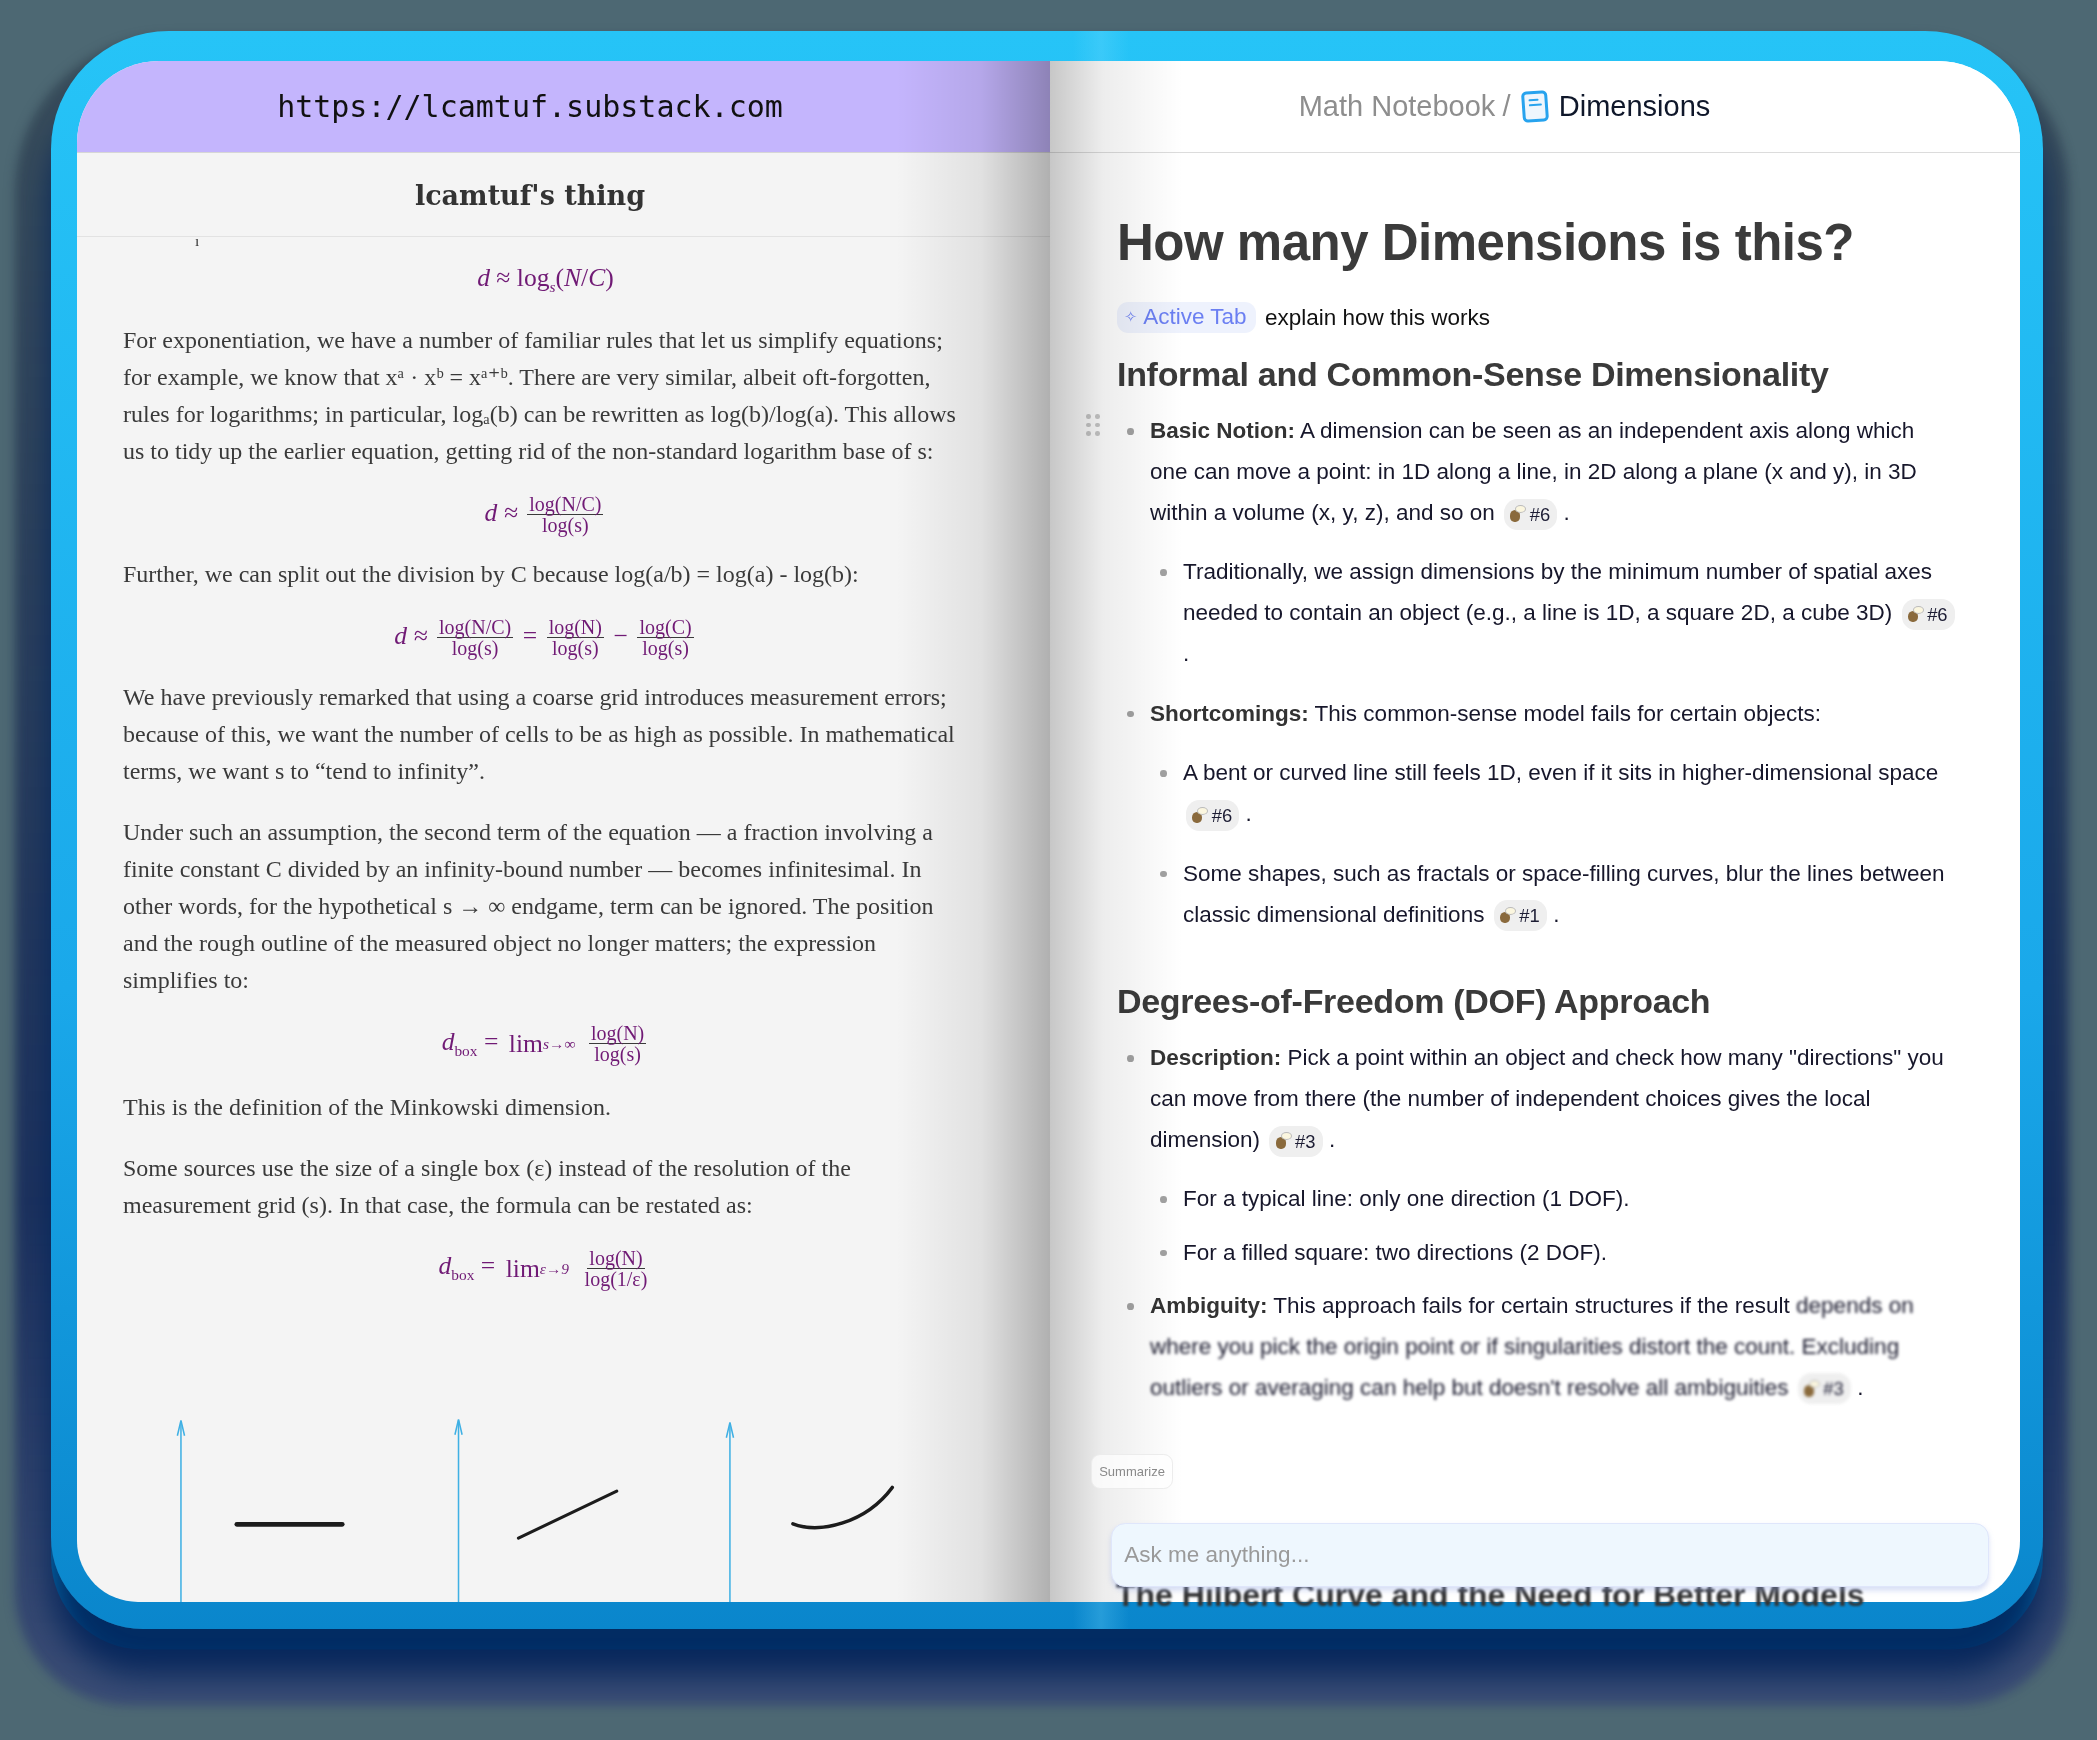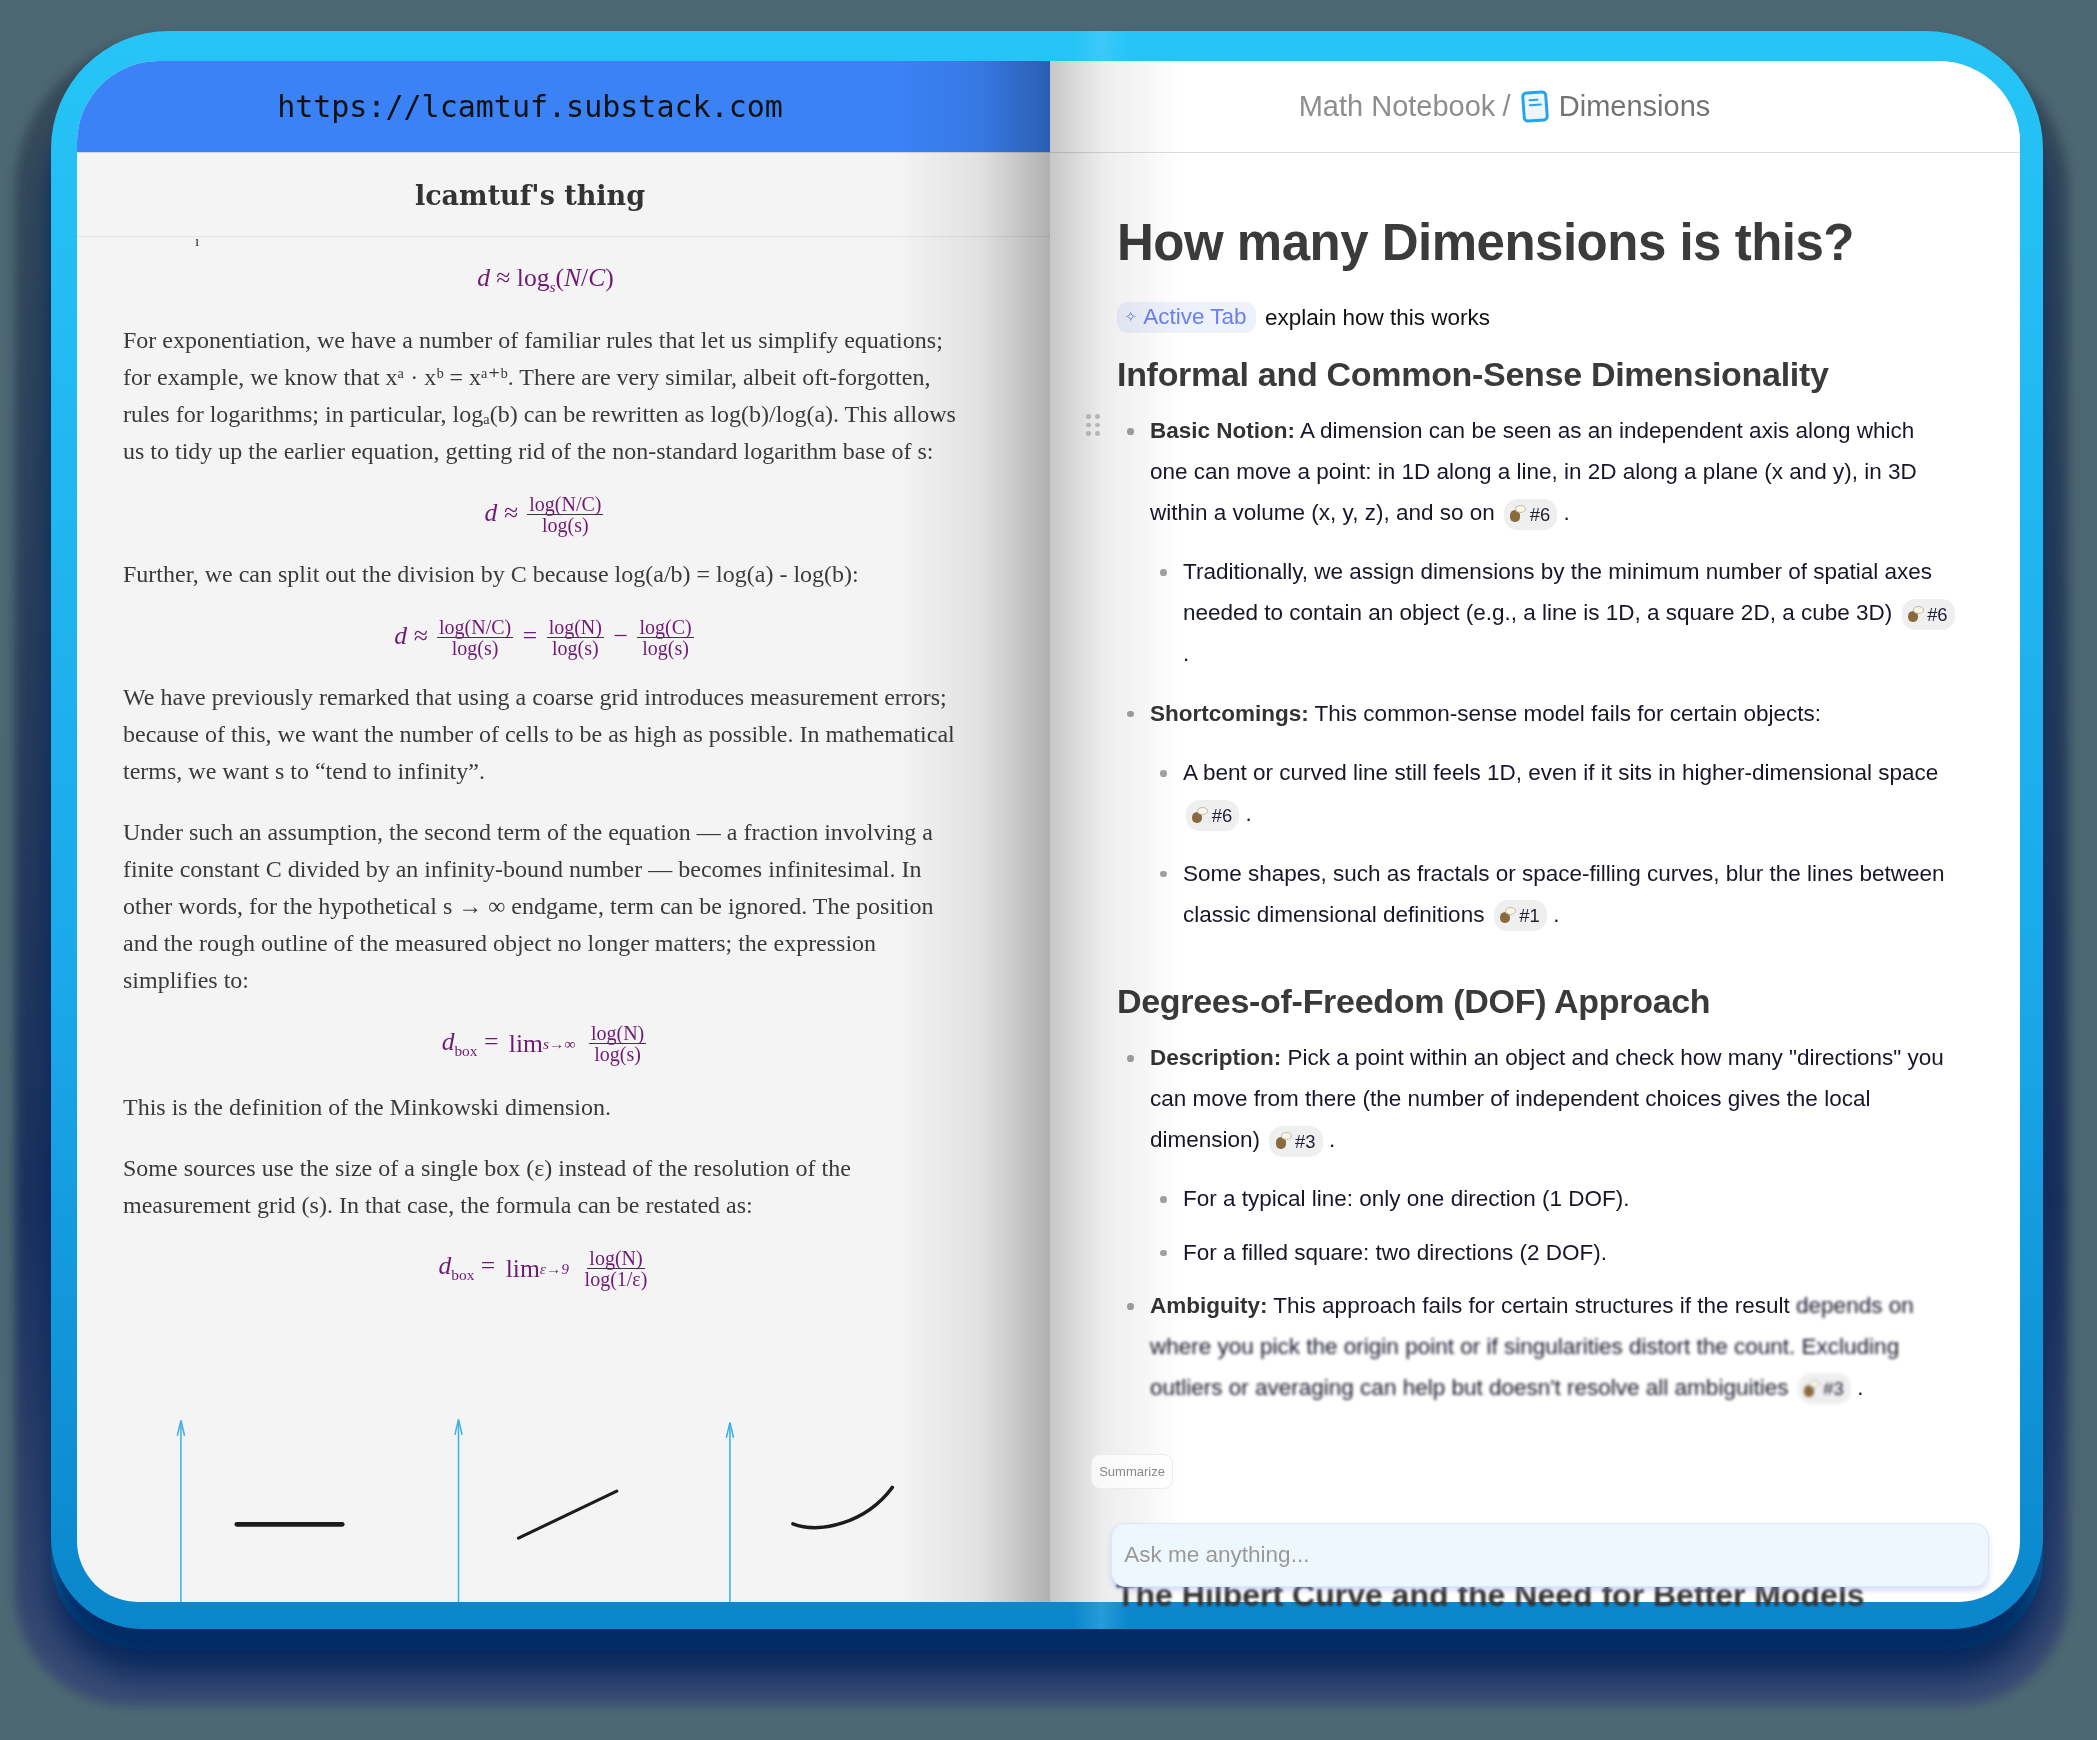--- a/index.html
+++ b/index.html
@@ -54,21 +54,21 @@
   }
   .gutter-right {
     position: absolute; top: 0; left: 0; width: 133px; height: 100%;
     background: linear-gradient(90deg, rgba(0,0,0,0.22) 0%, rgba(0,0,0,0.07) 40%, rgba(0,0,0,0) 100%);
     pointer-events: none; z-index: 5;
   }
 
   
   .url-bar {
     position: absolute; left: 0; top: 0; width: 100%; height: 92px;
-    background: #3b82f6;
+    background: #c4b5fd;
     border-bottom: 1.5px solid #d6d6d6;
     display: flex; align-items: center; justify-content: center;
     font-family: "DejaVu Sans Mono", "Liberation Mono", monospace;
     font-size: 30px; color: #111;
     padding-right: 67px;
   }
   .site-header {
     position: absolute; left: 0; top: 94px; width: 100%; height: 82px;
     background: #f4f4f4;
     border-bottom: 1.5px solid #e2e2e2;
@@ -119,21 +119,21 @@
     position: absolute; left: 0; top: 0; width: 100%; height: 92px;
     background: #ffffff;
     border-bottom: 1.5px solid #dcdcdc;
     display: flex; align-items: center; justify-content: center;
     font-family: Liberation Sans, sans-serif;
     font-size: 29px;
     padding-right: 61px;
   }
   .crumb-parent { color: #8e8e8e; }
   .crumb-sep { color: #8e8e8e; margin: 0 11.3px 0 7.2px; }
-  .crumb-current { color: #737373; margin-left: 11.3px; }
+  .crumb-current { color: #0f172a; margin-left: 11.3px; }
   .doc-icon {
     width: 25.6px; height: 31px; border-radius: 5.1px;
     border: 3.1px solid #27a3ee; background: #eef6fd;
     position: relative; transform: rotate(-4deg);
   }
   .doc-icon::before, .doc-icon::after {
     content: ""; position: absolute; left: 4.1px; height: 2px; background: #27a3ee; border-radius: 1px;
   }
   .doc-icon::before { top: 5.1px; width: 10.2px; }
   .doc-icon::after { top: 10.2px; width: 13.3px; }

